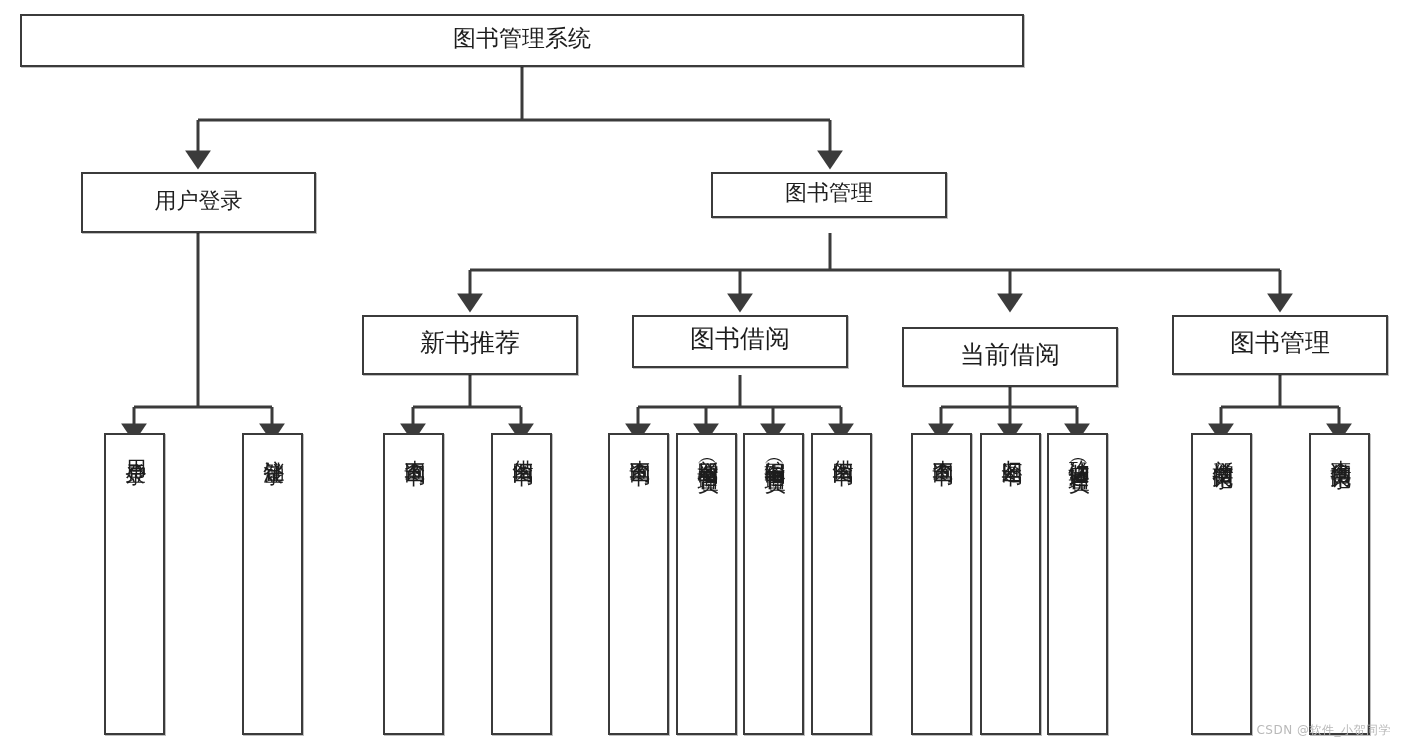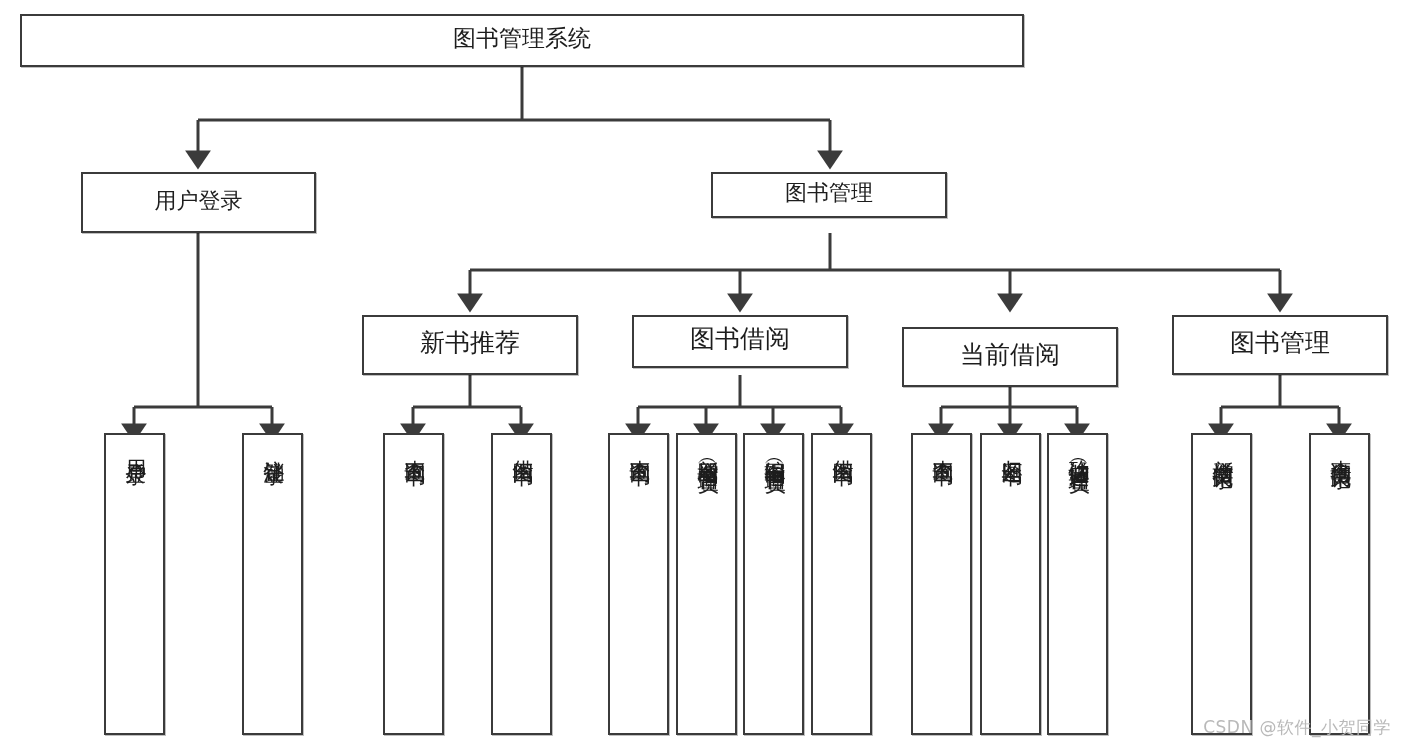--- a/index.html
+++ b/index.html
@@ -62,21 +62,21 @@
     writing-mode: vertical-rl;
     text-orientation: upright;
     letter-spacing: 2px;
     line-height: 1.0;
     white-space: nowrap;
   }
   .watermark {
     position: absolute;
     right: 14px;
     bottom: 8px;
-    font-size: 17px;
+    font-size: 12px;
     color: #b9b9b9;
     letter-spacing: 0.5px;
     user-select: none;
     white-space: nowrap;
   }
 </style>
 </head>
 <body>
 
 <div id="diagram-root">

